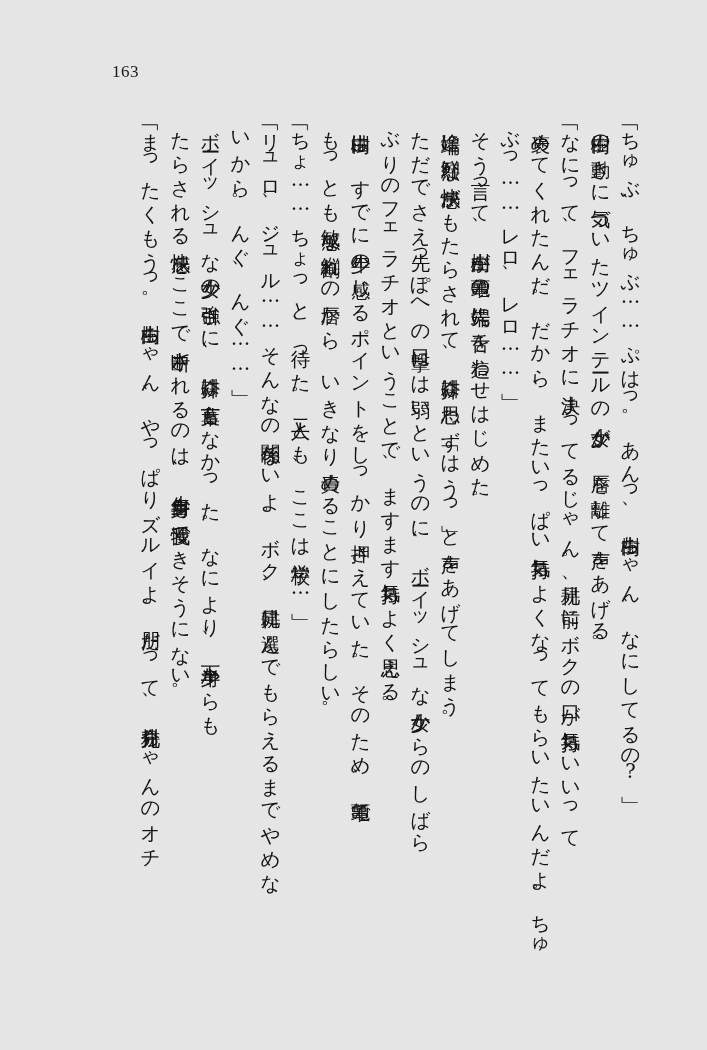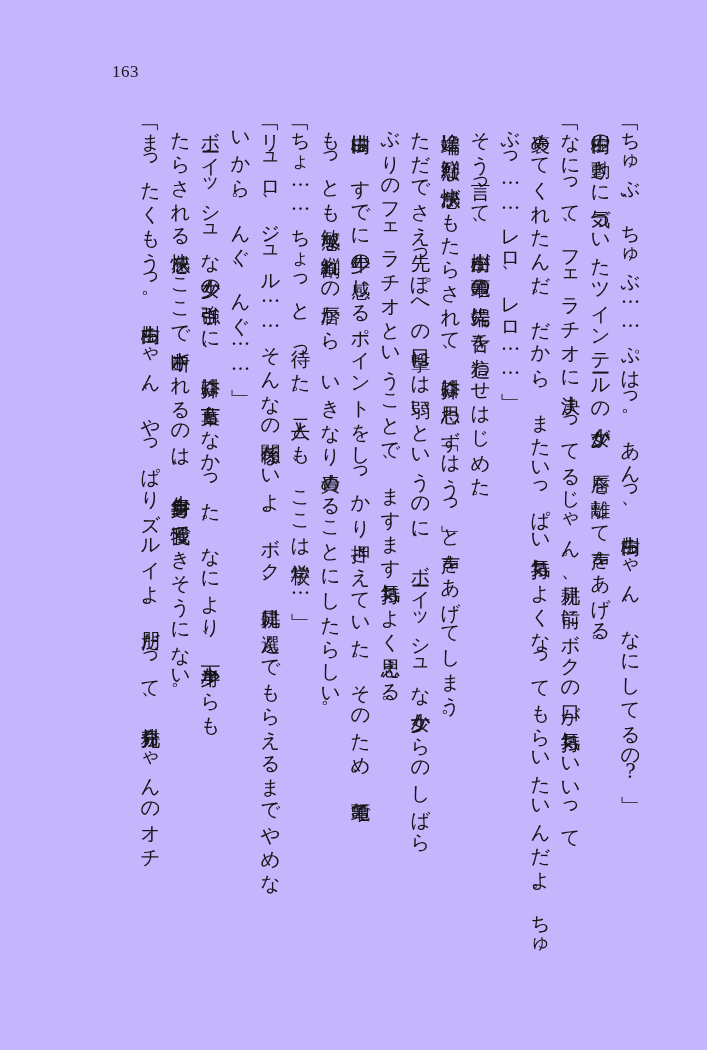--- a/index.html
+++ b/index.html
@@ -11,21 +11,21 @@
     width: 707px;
     height: 1050px;
     font-family: "Liberation Serif", "DejaVu Serif", serif;
     color: #111111;
     overflow: hidden;
   }
   #page {
     position: relative;
     width: 707px;
     height: 1050px;
-    background: #c4b5fd;
+    background: #e5e5e5;
     box-sizing: border-box;
   }
   
   #page-number {
     position: absolute;
     top: 62px;
     left: 112px;
     font-size: 17px;
     font-family: "Liberation Serif", "DejaVu Serif", serif;
     color: #1a1a1a;

